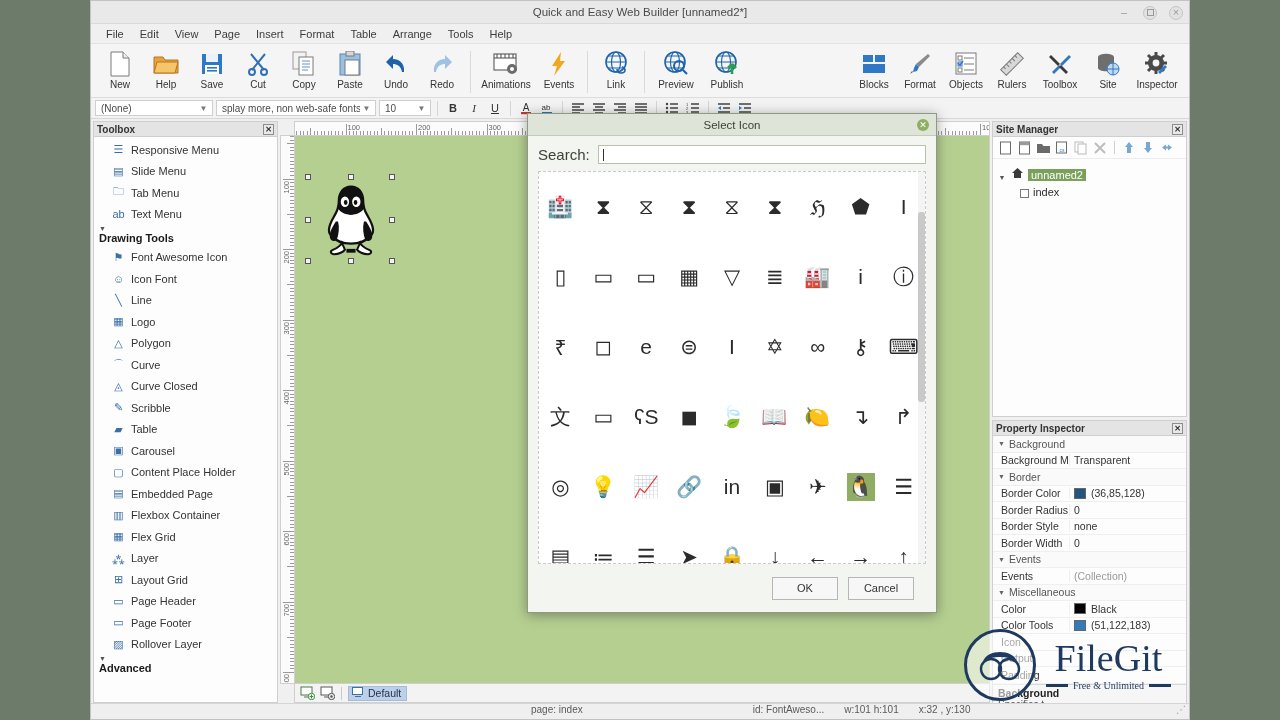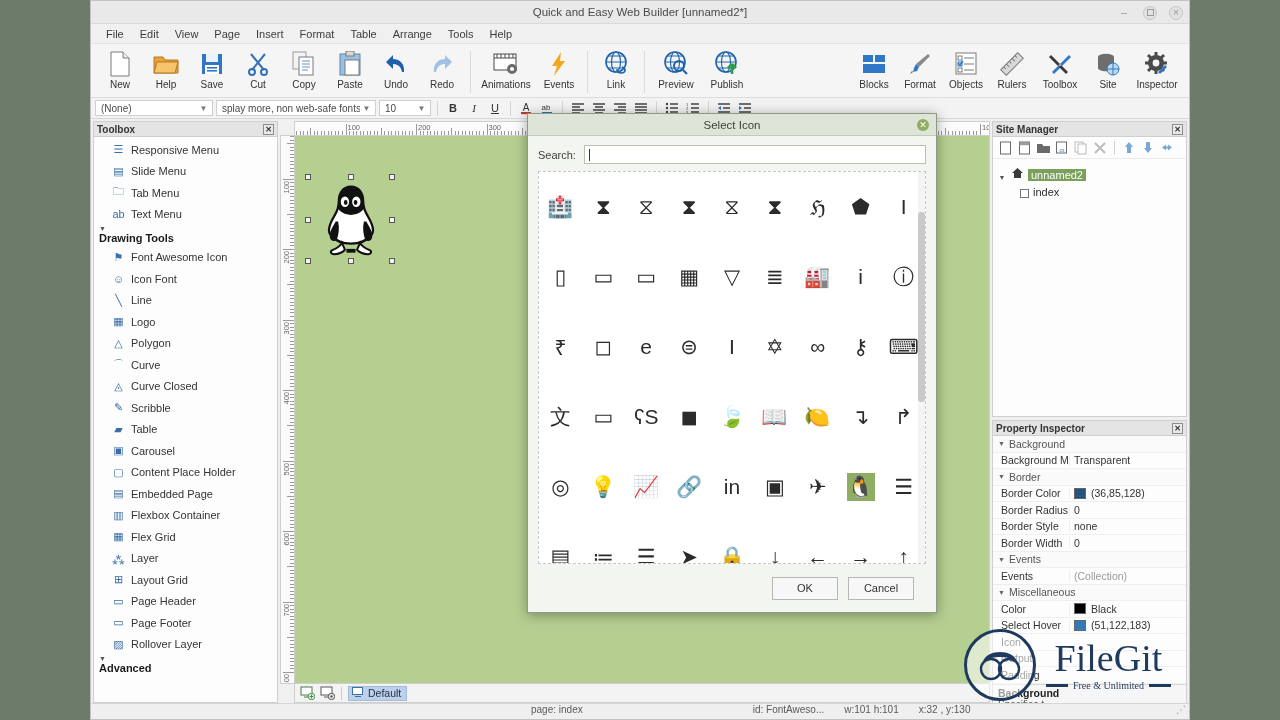--- a/index.html
+++ b/index.html
@@ -146,21 +146,21 @@
   .dlg-shadow { position:absolute; left:436px; top:112px; width:410px; height:500px;
                 background:#f3f5f0; border:1px solid #8f9a85;
                 box-shadow:0 2px 12px rgba(0,0,0,.35); display:flex; flex-direction:column; z-index:50; }
   .dlg-hd { height:22px; background:#dfe4d8; border-bottom:1px solid #c2cbb7;
             display:flex; align-items:center; justify-content:center; position:relative; }
   .dlg-title { font-size:11.5px; color:#3b4236; }
   .dlg-x { position:absolute; right:7px; top:5px; width:12px; height:12px; border-radius:50%;
            background:#8fae63; color:#fff; font-size:9px; display:flex; align-items:center;
            justify-content:center; line-height:1; }
   .dlg-search { display:flex; align-items:center; gap:8px; padding:9px 10px 7px 10px; }
-  .dlg-search label { font-size:11px; color:#3b4236; }
+  .dlg-search label { font-size:15px; color:#3b4236; }
   .dlg-search .inp { flex:1; height:19px; background:#fff; border:1px solid #b9c1ad;
                      display:flex; align-items:center; padding-left:4px; }
   .caretbar { width:1px; height:12px; background:#333; }
   .icongrid-wrap { margin:0 10px; flex:1; background:#fff; border:1px dashed #c9c9c9;
                    position:relative; overflow:hidden; }
   .icongrid { display:grid; grid-template-columns:repeat(9,1fr); }
   .icell { height:70px; display:flex; align-items:center; justify-content:center; }
   .icell .gl { width:28px; height:28px; display:flex; align-items:center; justify-content:center;
                font-size:21px; color:#2b2b2b; }
   .icell.selected .gl { background:#8fae63; }
@@ -1206,21 +1206,21 @@
               <span>Miscellaneous</span>
             </div>
             <div class="pi-row">
               <div class="pi-k">Color</div>
               <div class="pi-v">
                 <span class="swatch" style="background: rgb(0, 0, 0);"></span>
                 <span>Black</span>
               </div>
             </div>
             <div class="pi-row">
-              <div class="pi-k">Select Hover</div>
+              <div class="pi-k">Color Tools</div>
               <div class="pi-v">
                 <span class="swatch" style="background: rgb(51, 122, 183);"></span>
                 <span>(51,122,183)</span>
               </div>
             </div>
             <div class="pi-row">
               <div class="pi-k">Icon</div>
               <div class="pi-v">
                 <span></span>
               </div>

